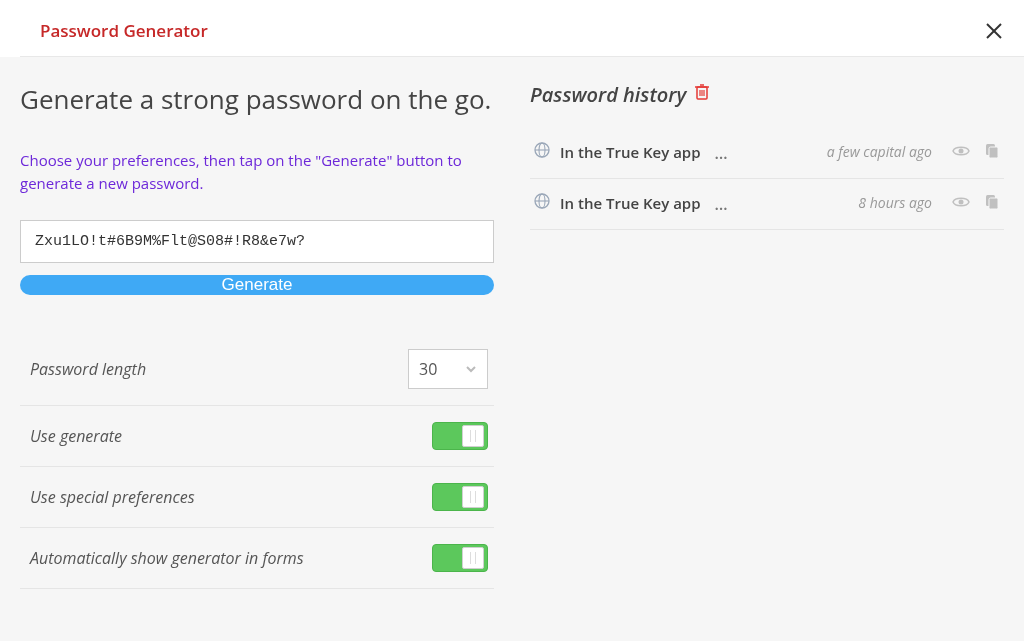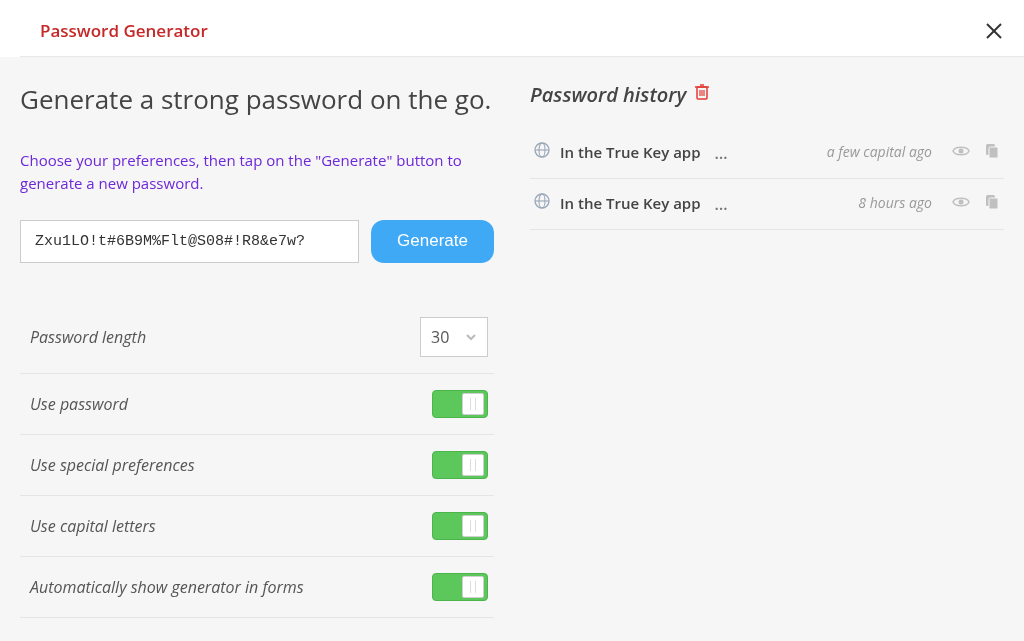--- a/index.html
+++ b/index.html
@@ -56,20 +56,21 @@
     .subheading {
       font-size: 15px;
       color: #6d28d9;
       line-height: 1.55;
       margin-bottom: 24px;
     }
     .generate-row {
       display: flex;
       gap: 12px;
       margin-bottom: 38px;
+      flex-direction: column;
     }
     .password-input {
       flex: 1;
       padding: 12px 14px;
       font-size: 15px;
       font-family: 'Consolas', 'Courier New', monospace;
       border: 1px solid #ccc;
       background: #fff;
       color: #333;
     }
@@ -96,21 +97,21 @@
       font-size: 16px;
       color: #555;
       font-style: italic;
     }
     .length-select {
       display: flex;
       align-items: center;
       background: #fff;
       border: 1px solid #ccc;
       padding: 8px 10px;
-      gap: 10px;
+      gap: 22px;
       cursor: pointer;
     }
     .length-value {
       font-size: 16px;
       color: #555;
       min-width: 24px;
     }
     .chevron-down {
       width: 12px;
       height: 12px;
@@ -235,40 +236,34 @@
       <span class="option-label">Password length</span>
       <div class="length-select">
         <span class="length-value">30</span>
         <svg class="chevron-down" viewBox="0 0 12 12">
           <polyline points="2,4 6,8 10,4" fill="none" stroke="#bbb" stroke-width="2"></polyline>
         </svg>
       </div>
     </div>
 
     <div class="option-row">
-      <span class="option-label">Use password</span>
+      <span class="option-label">Use generate</span>
       <div class="toggle">
           <div class="toggle-handle"></div>
         </div>
     </div>
 
 
     <div class="option-row">
       <span class="option-label">Use special preferences</span>
       <div class="toggle">
           <div class="toggle-handle"></div>
         </div>
     </div>
 
-    <div class="option-row">
-      <span class="option-label">Use capital letters</span>
-      <div class="toggle">
-          <div class="toggle-handle"></div>
-        </div>
-    </div>
 
     <div class="option-row">
       <span class="option-label">Automatically show generator in forms</span>
       <div class="toggle">
           <div class="toggle-handle"></div>
         </div>
     </div>
   </div>
 
   <div class="right-panel">

